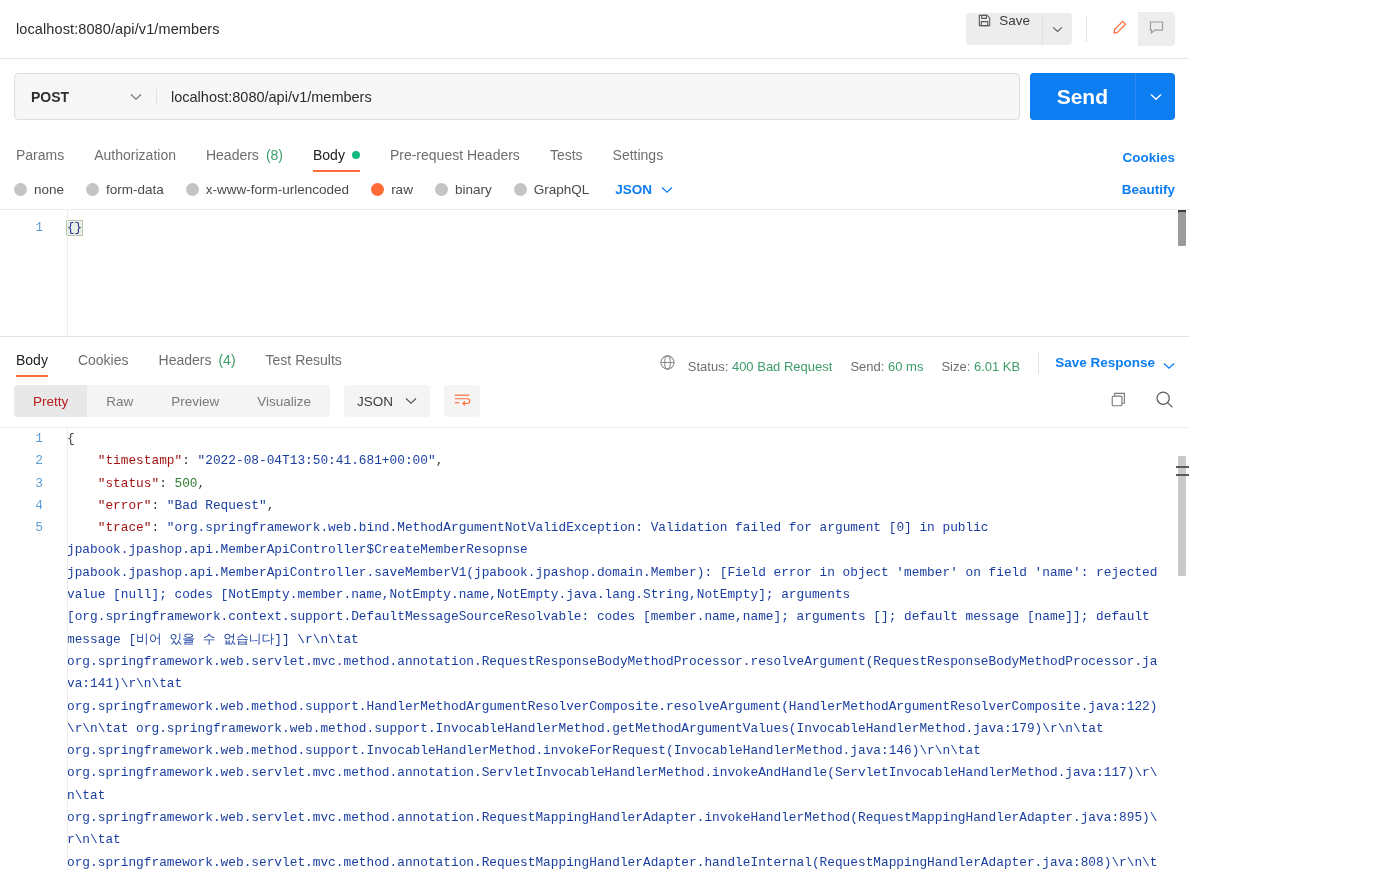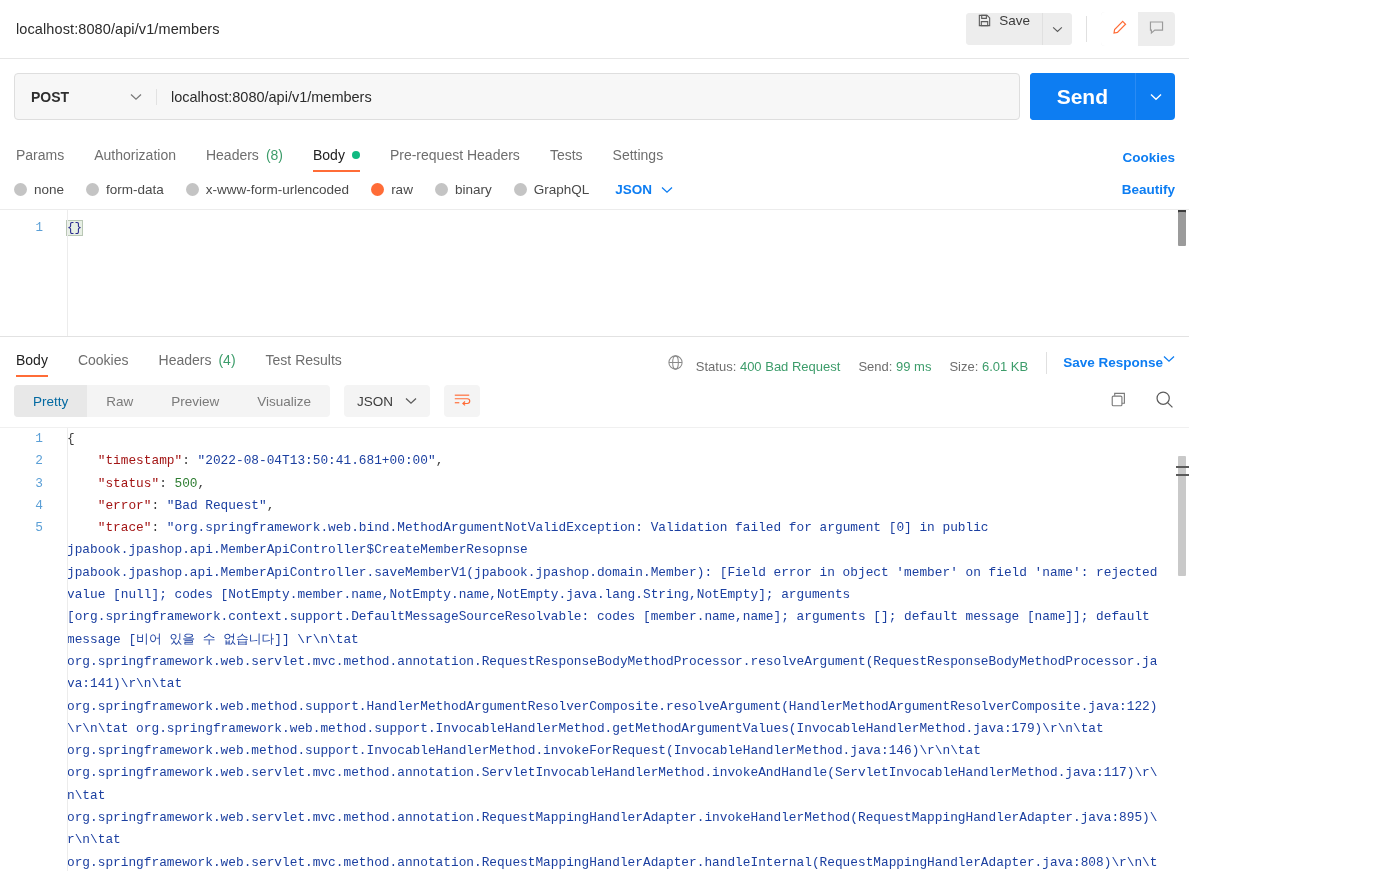--- a/index.html
+++ b/index.html
@@ -111,27 +111,27 @@
   .vscroll .thumb { position: absolute; right: 1px; top: 2px; width: 8px; height: 34px; background: #9b9b9b; border-radius: 1px; }
   .vscroll .cap { position:absolute; right:1px; top:0; width:8px; height:4px; background:#3c3c3c; }
 
   
   .resp-tabs-row { display: flex; align-items: center; padding: 0 14px; margin-top: 11px; }
   .resp-meta { margin-left: auto; display: flex; align-items: center; gap: 0; font-size: 13px; color: #6e6e6e; }
   .globe { margin-right: 12px; display: flex; align-items: center; }
   .meta-item { margin-right: 18px; white-space: nowrap; margin-top: 8px; }
   .meta-val { color: #3c9c6a; }
   .meta-sep { width: 1px; height: 22px; background: #e0e0e0; margin: 0 16px 0 0; }
-  .save-resp { color: #0d7df2; font-weight: bold; font-size: 13.5px; display: flex; align-items: flex-start; gap: 0; cursor: pointer; }
+  .save-resp { color: #0d7df2; font-weight: bold; font-size: 13.5px; display: flex; align-items: flex-end; gap: 8px; cursor: pointer; }
 
   
   .resp-toolbar { display: flex; align-items: center; padding: 8px 14px 0 14px; }
   .seg { display: flex; background: #f4f4f4; border-radius: 4px; overflow: hidden; height: 32px; }
   .seg-item { padding: 0 19px; display: flex; align-items: center; font-size: 13.5px; color: #7a7a7a; cursor: pointer; }
-  .seg-item.active { background: #e8e8e8; color: #0369a1; }
+  .seg-item.active { background: #e8e8e8; color: #b91c1c; }
   .mini-sel { display: flex; align-items: center; gap: 12px; background: #f4f4f4; border-radius: 4px; height: 32px; padding: 0 13px; margin-left: 14px; font-size: 13.5px; color: #3c3c3c; cursor: pointer; }
   .wrap-btn { width: 36px; height: 32px; background: #f4f4f4; border-radius: 4px; margin-left: 14px; display: flex; align-items: center; justify-content: center; cursor: pointer; }
   .resp-tools-right { margin-left: auto; display: flex; align-items: center; gap: 26px; }
 
   
   .resp-body { position: relative; flex: 1; margin-top: 10px; overflow: hidden; border-top: 1px solid #f0f0f0;}
   .rb-gutter-line { position: absolute; left: 67px; top: 0; bottom: 0; width: 1px; background: #ececec; }
   .rline { display: flex; align-items: flex-start; }
   .rln { width: 55px; text-align: right; padding-right: 12px; color: #5b9fd6;
          font-family: "Liberation Mono", monospace; font-size: 12.8px; line-height: 22.3px; user-select: none; flex: 0 0 55px; }
@@ -317,21 +317,21 @@
             <ellipse cx="9" cy="9" rx="3" ry="7"></ellipse>
             <path d="M2.2 9h13.6"></path>
         </svg>
       </span>
       <span class="meta-item">
         <span>Status:</span>
         <span class="meta-val">400 Bad Request</span>
       </span>
       <span class="meta-item">
         <span>Send:</span>
-        <span class="meta-val">99 ms</span>
+        <span class="meta-val">60 ms</span>
       </span>
       <span class="meta-item">
         <span>Size:</span>
         <span class="meta-val">6.01 KB</span>
       </span>
       <span class="meta-sep"></span>
       <span class="save-resp">
         <span>Save Response</span>
         <svg width="12" height="8" viewBox="0 0 12 8">
             <path d="M1 1.5L6 6.2l5-4.7" stroke="#0d7df2" stroke-width="1.3" fill="none"></path>

